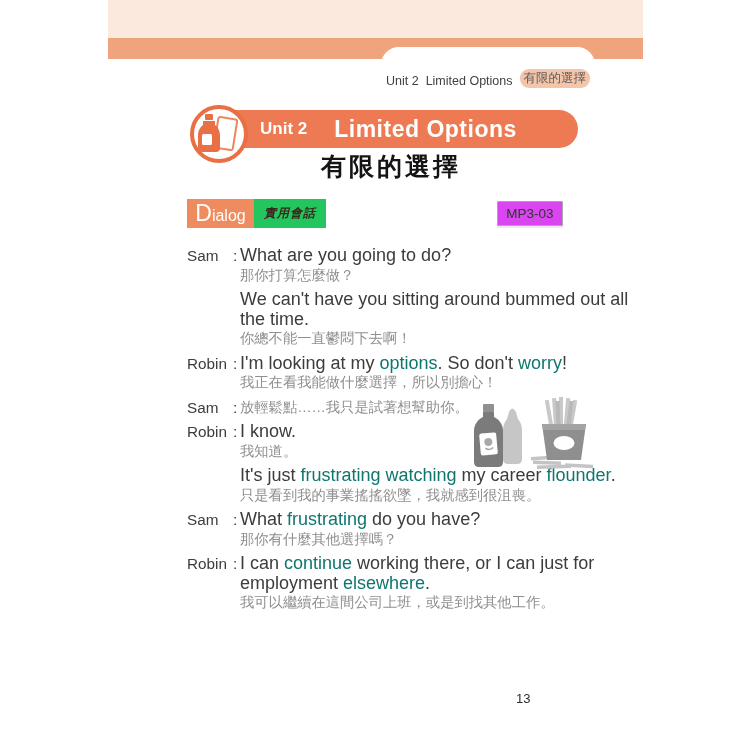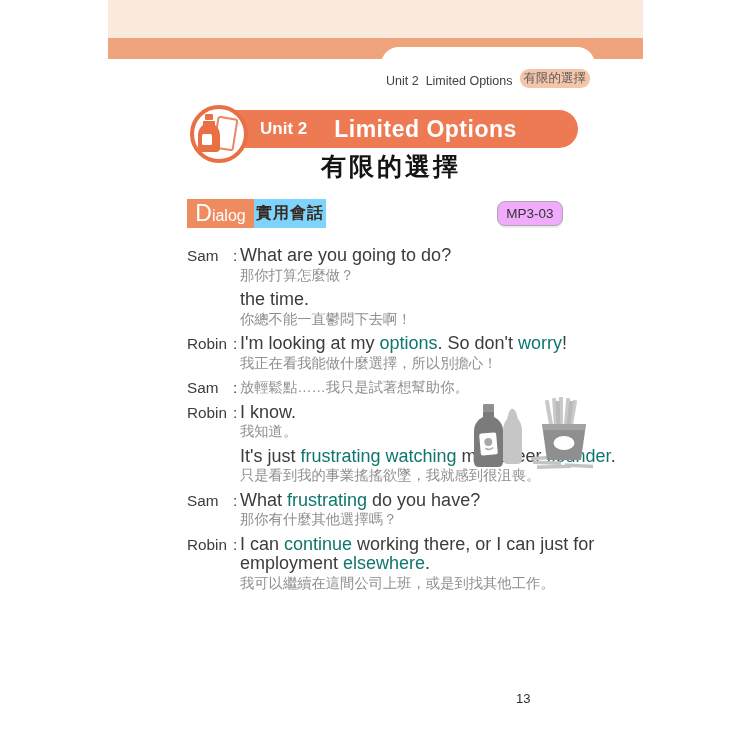--- a/index.html
+++ b/index.html
@@ -39,27 +39,27 @@
   }
 
   
   .dlg-en-box{
     left:187px;top:199px;width:67px;height:29px;background:#ee8b5f;
     display:flex;align-items:baseline;justify-content:center;color:#fff;
   }
   .dlg-d{font-size:23px;line-height:29px;}
   .dlg-rest{font-size:16px;line-height:27px;}
   .dlg-zh-box{
-    left:254px;top:199px;width:72px;height:29px;background:#7dd3fc;
+    left:254px;top:199px;width:72px;height:29px;background:#22c55e;
     display:flex;align-items:center;justify-content:center;
-    font-size:16px;font-weight:bold;color:#38291e;letter-spacing:1px;
+    font-size:12px;font-weight:bold;color:#38291e;letter-spacing:1px;font-style:italic;
   }
   .mp3-box{
-    left:497px;top:201px;width:66px;height:25px;background:#f0abfc;
-    border:1px solid #a8a8a8;border-radius:8px;box-sizing:border-box;
+    left:497px;top:201px;width:66px;height:25px;background:#d946ef;
+    border:1px solid #a8a8a8;border-radius:1px;box-sizing:border-box;
     display:flex;align-items:center;justify-content:center;
     font-size:13.5px;color:#333;box-shadow:0 2px 0 rgba(0,0,0,0.08);
   }
 
   
   .dialog{left:187px;top:246px;width:394px;}
   .entry{display:grid;grid-template-columns:46px 7px 1fr;margin-bottom:5px;}
   .speaker{font-size:15.3px;line-height:19.5px;color:#3c3c3c;}
   .colon{font-size:15.3px;line-height:19.5px;color:#3c3c3c;}
   .en-line{font-size:18px;line-height:19.5px;color:#3c3c3c;white-space:pre;}
@@ -118,20 +118,21 @@
         </div>
       <div class="zh-line">那你打算怎麼做？</div>
     </div>
   </div>
 
   <div class="entry">
     <div class="speaker"></div>
     <div class="colon"></div>
     <div class="content">
       <div>
+          <div class="en-line"><span>We can't have you sitting around bummed out all</span></div>
           <div class="en-line"><span>the time.</span></div>
         </div>
       <div class="zh-line">你總不能一直鬱悶下去啊！</div>
     </div>
   </div>
 
   <div class="entry">
     <div class="speaker">Robin</div>
     <div class="colon">:</div>
     <div class="content">

